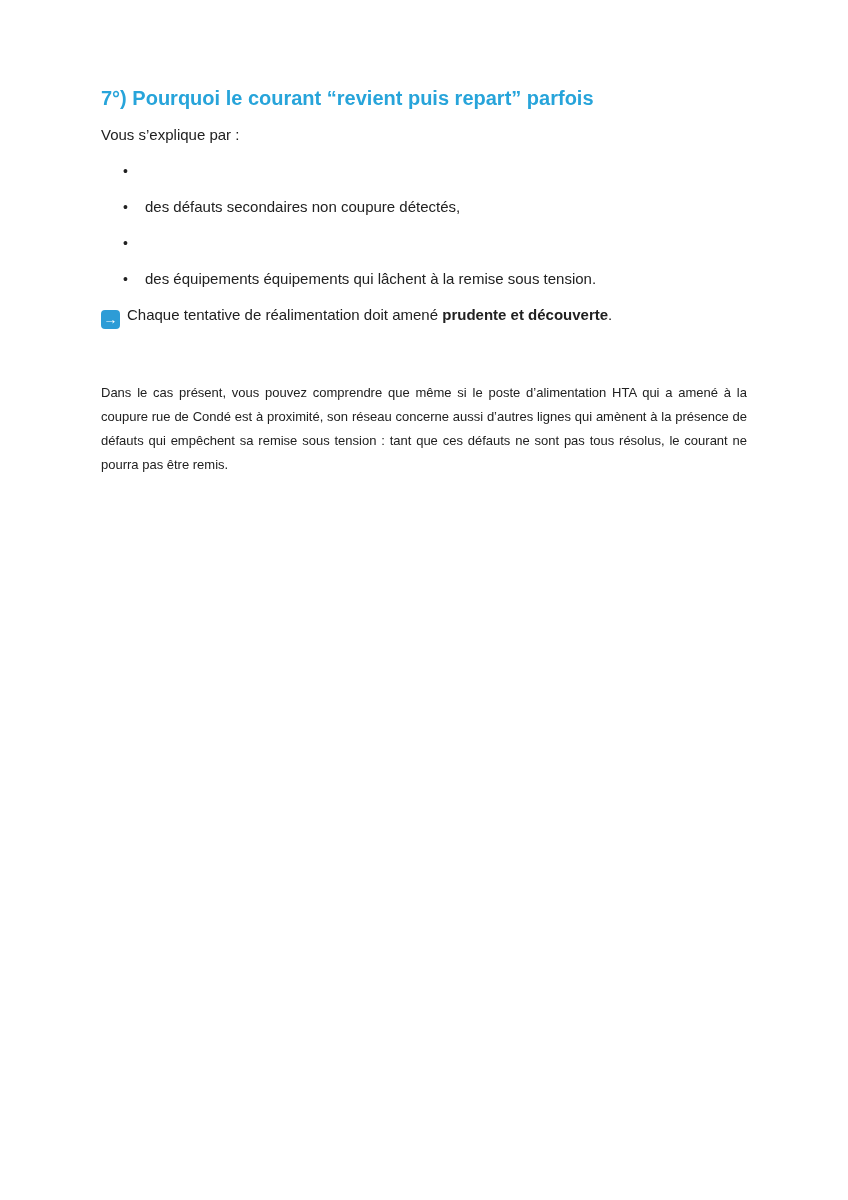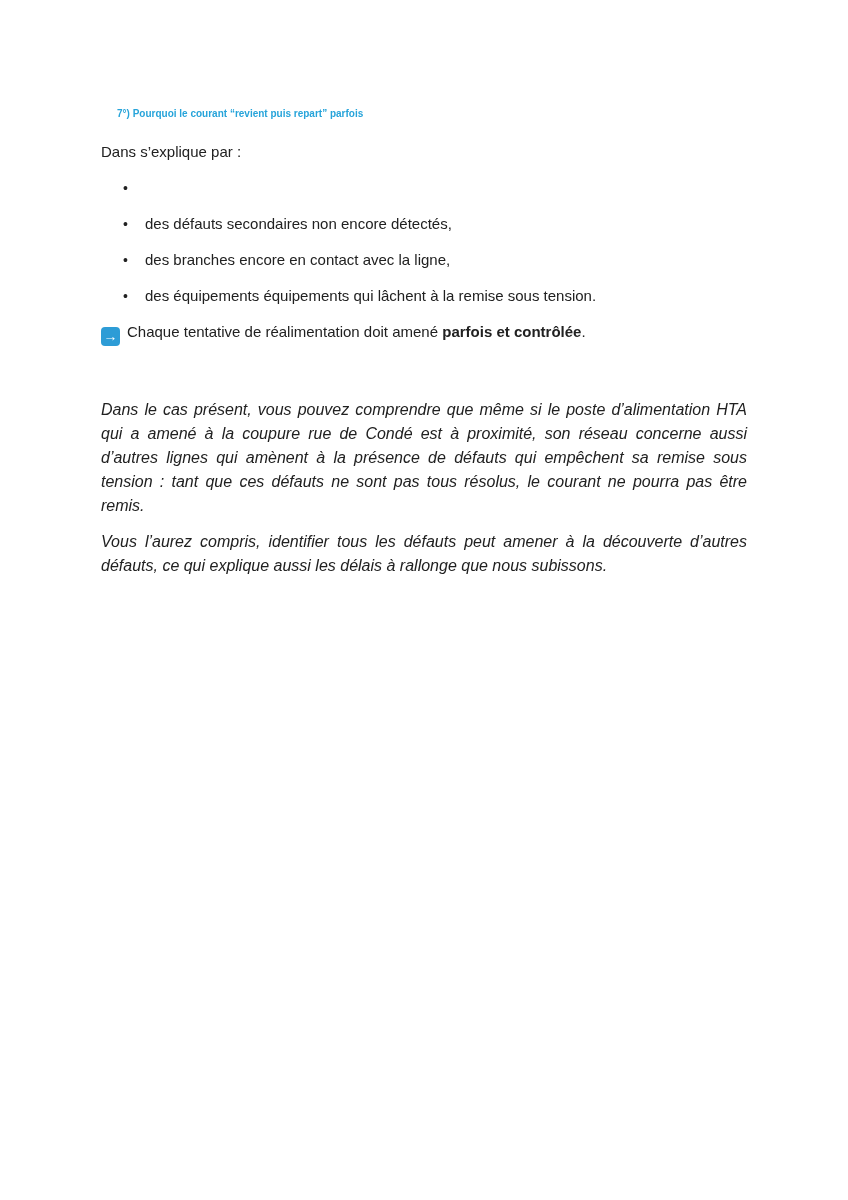--- a/index.html
+++ b/index.html
@@ -20,22 +20,22 @@
     background:#ffffff;
     overflow:hidden;
   }
   .content{
     position:absolute;
     left:101px;
     top:88px;
     width:646px;
   }
   h1.heading{
-    margin:16px;
-    font-size:10px;
+    margin:0;
+    font-size:20px;
     line-height:20px;
     font-weight:bold;
     color:var(--heading-cyan);
   }
   p.intro{
     margin:15px 0 0 0;
     font-size:15px;
     line-height:24px;
   }
   ul.reasons{
@@ -71,59 +71,56 @@
     background:var(--arrow-blue);
     color:#ffffff;
     font-size:14px;
     font-weight:bold;
     line-height:1;
     vertical-align:-4px;
     margin-right:7px;
   }
   p.body{
     margin:0;
-    font-size:16px;
+    font-size:13px;
     line-height:24px;
     text-align:justify;
-    font-style:italic;
   }
   p.body.p1{margin-top:52px;}
   p.body.p2{margin-top:12px; text-align:justify;}
   b{font-weight:bold;}
 </style>
 </head>
 <body>
 
 <div class="page">
   <div class="content">
 
     <h1 class="heading">7°) Pourquoi le courant “revient puis repart” parfois</h1>
 
-    <p class="intro">Dans s’explique par :</p>
+    <p class="intro">Vous s’explique par :</p>
 
     <ul class="reasons">
       <li>
         <span class="dot">•</span>
       </li>
       <li>
         <span class="dot">•</span>
-        <span class="li-text"><span>des défauts secondaires non encore détectés,</span><b></b><span></span></span>
+        <span class="li-text"><span>des défauts secondaires non coupure détectés,</span><b></b><span></span></span>
       </li>
       <li>
         <span class="dot">•</span>
-        <span class="li-text"><span>des branches encore en contact avec la ligne,</span><b></b><span></span></span>
       </li>
       <li>
         <span class="dot">•</span>
         <span class="li-text"><span>des équipements équipements qui lâchent à la remise sous tension.</span><b></b><span></span></span>
       </li>
     </ul>
 
     <p class="callout">
-      <span class="arrow-badge">→</span><span>Chaque tentative de réalimentation doit amené </span><b>parfois et contrôlée</b><span>.</span>
+      <span class="arrow-badge">→</span><span>Chaque tentative de réalimentation doit amené </span><b>prudente et découverte</b><span>.</span>
     </p>
 
     <p class="body p1">Dans le cas présent, vous pouvez comprendre que même si le poste d’alimentation HTA qui a amené à la coupure rue de Condé est à proximité, son réseau concerne aussi d’autres lignes qui amènent à la présence de défauts qui empêchent sa remise sous tension : tant que ces défauts ne sont pas tous résolus, le courant ne pourra pas être remis.</p>
 
-    <p class="body p2">Vous l’aurez compris, identifier tous les défauts peut amener à la découverte d’autres défauts, ce qui explique aussi les délais à rallonge que nous subissons.</p>
 
   </div>
 </div>
 
 </body></html>

